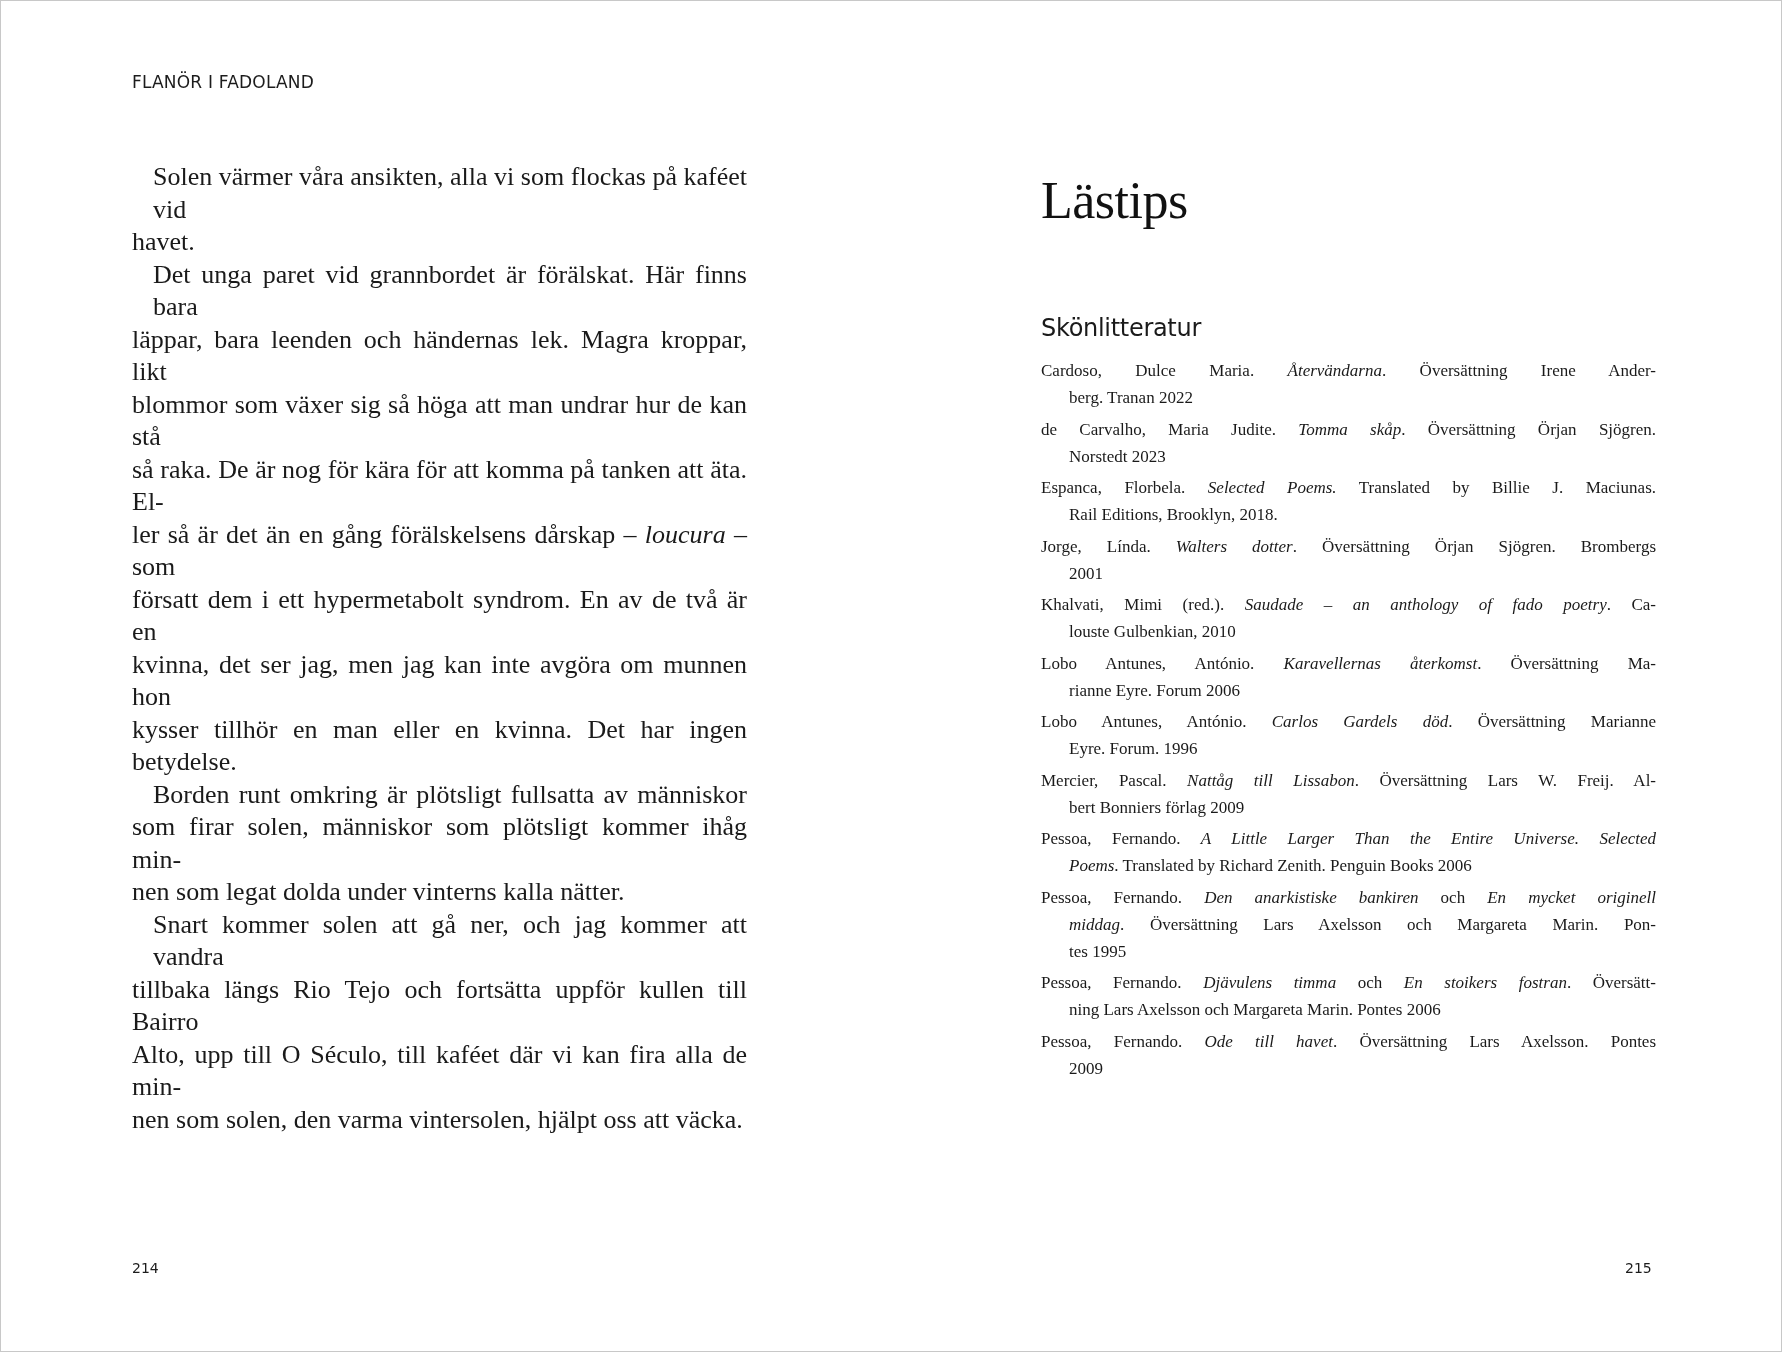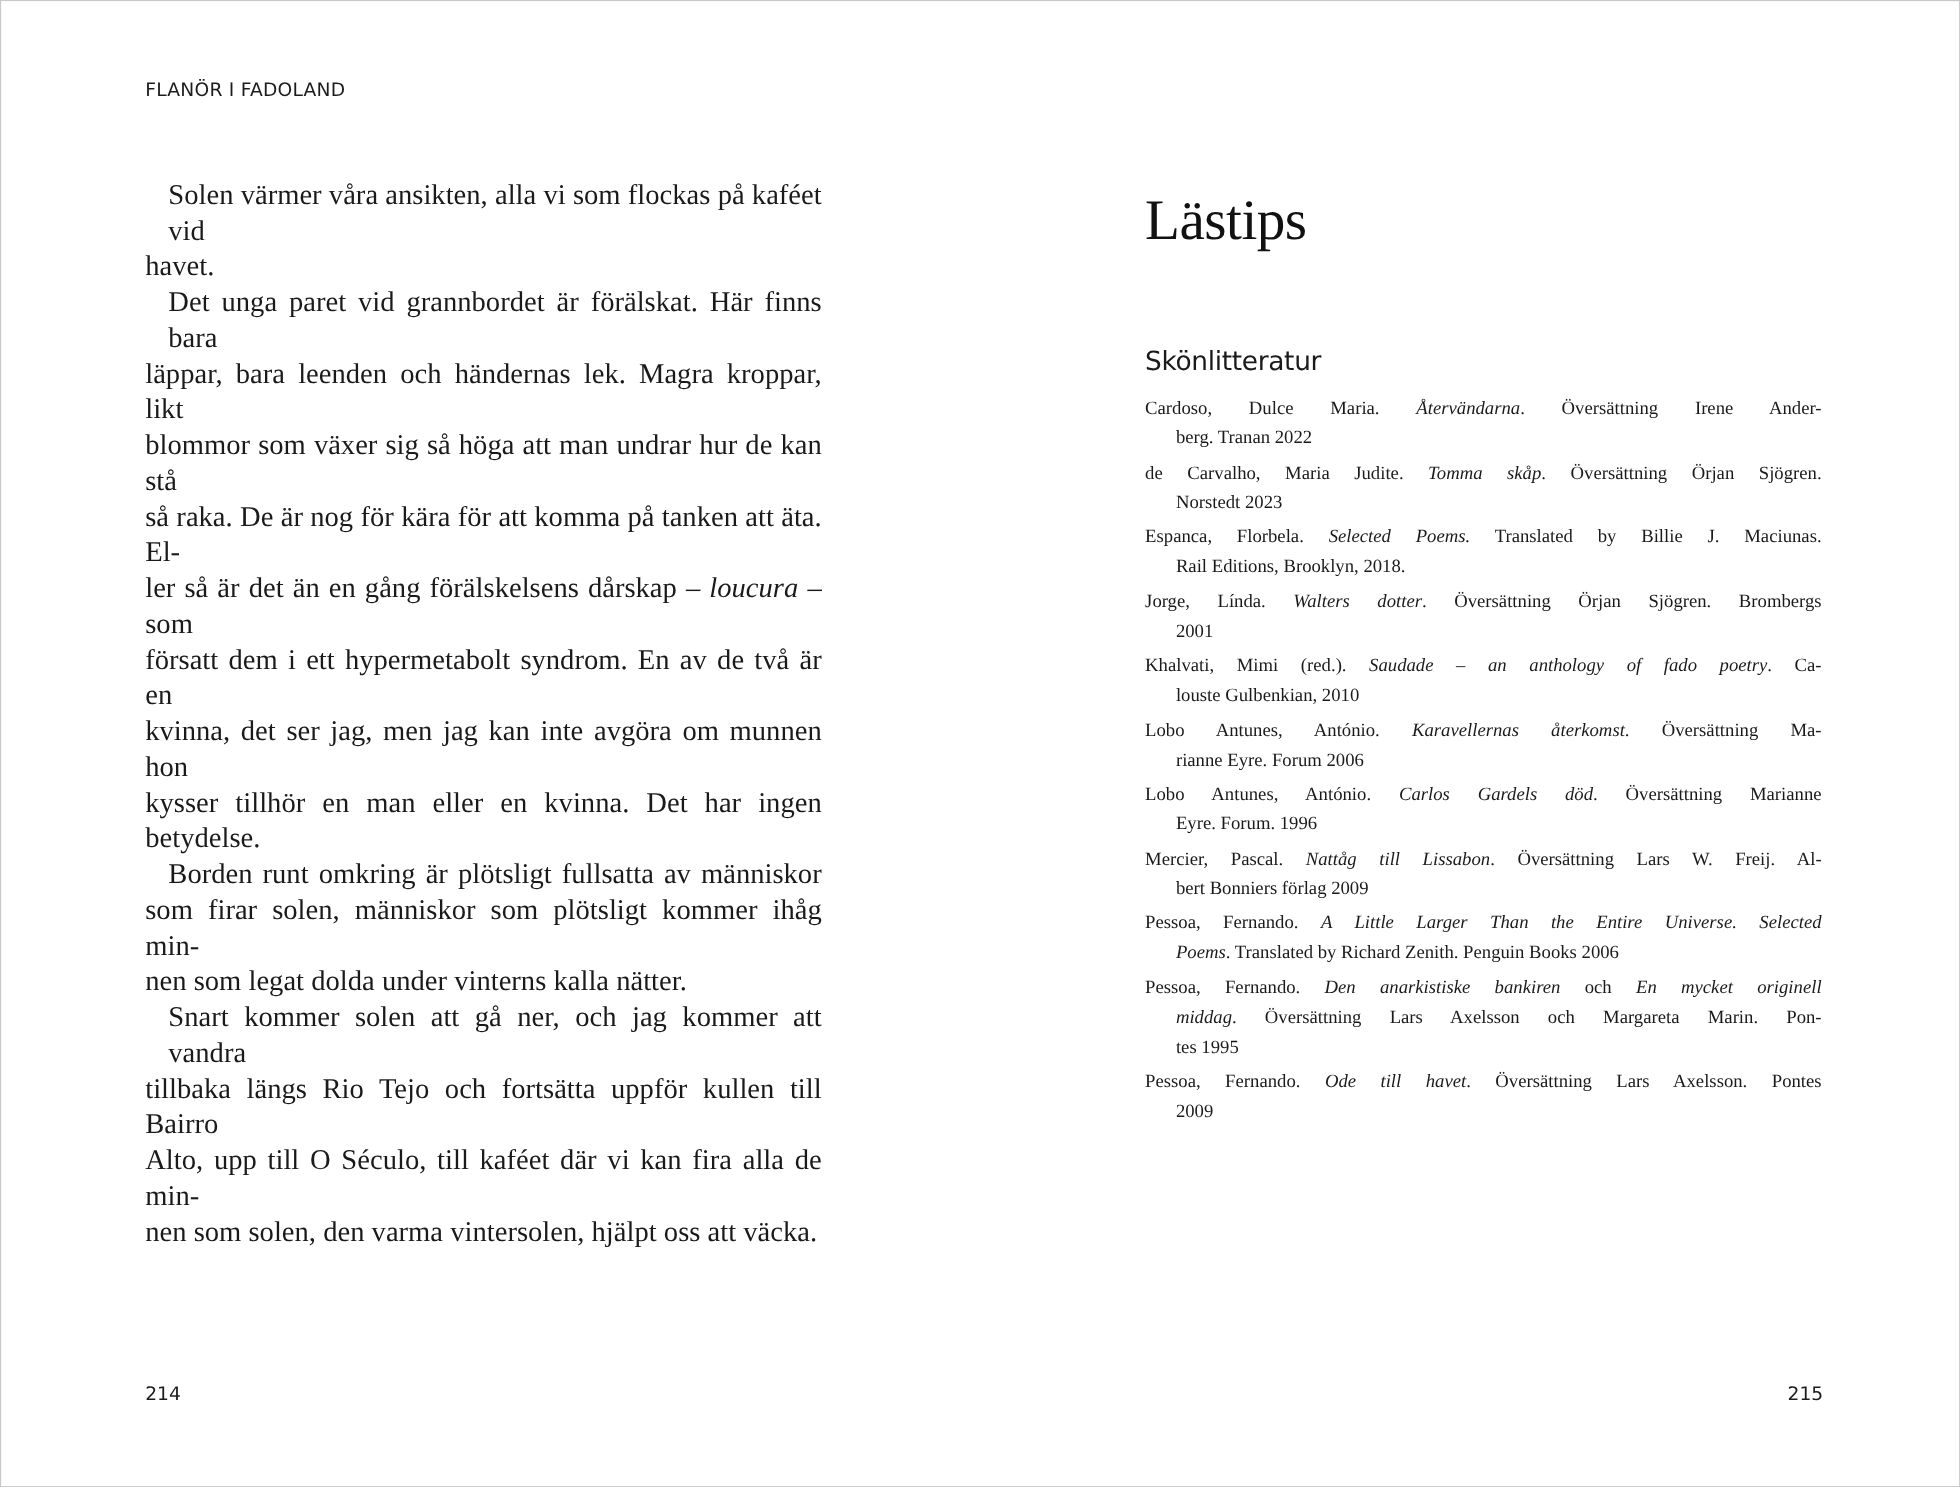--- a/index.html
+++ b/index.html
@@ -8,21 +8,21 @@
     position: absolute; left: 0; top: 0; width: 1780px; height: 1350px;
     border: 1px solid #c8c8c8; background: #fff; box-sizing: content-box;
   }
   .running-head {
     position: absolute; left: 131px; top: 71px;
     font-family: "DejaVu Sans", sans-serif; font-size: 17px; letter-spacing: 0.2px;
     color: #1c1c1c; line-height: 20px;
   }
   .folio {
     position: absolute; top: 1257px;
-    font-family: "DejaVu Sans", sans-serif; font-size: 17px; color: #1c1c1c; line-height: 20px;
+    font-family: "DejaVu Sans", sans-serif; font-size: 14px; color: #1c1c1c; line-height: 20px;
   }
   .folio-left { left: 131px; }
   .folio-right { left: 1624px; }
 
   .body-col {
     position: absolute; left: 131px; top: 160px; width: 615px;
     font-family: "Liberation Serif", serif; font-size: 26px; line-height: 32.5px;
     color: #1a1a1a;
   }
   .jl { display: block; text-align: justify; text-align-last: justify; }
@@ -127,20 +127,24 @@
         <li class="entry">
           <span class="jl">Pessoa, Fernando. <em>A Little Larger Than the Entire Universe. Selected</em></span>
           <span class="jl cont last"><em>Poems</em>. Translated by Richard Zenith. Penguin Books 2006</span>
         </li>
         <li class="entry">
           <span class="jl">Pessoa, Fernando. <em>Den anarkistiske bankiren</em> och <em>En mycket originell</em></span>
           <span class="jl cont"><em>middag</em>. Översättning Lars Axelsson och Margareta Marin. Pon-</span>
           <span class="jl cont last">tes 1995</span>
         </li>
         <li class="entry">
+          <span class="jl">Pessoa, Fernando. <em>Djävulens timma</em> och <em>En stoikers fostran</em>. Översätt-</span>
+          <span class="jl cont last">ning Lars Axelsson och Margareta Marin. Pontes 2006</span>
+        </li>
+        <li class="entry">
           <span class="jl">Pessoa, Fernando. <em>Ode till havet</em>. Översättning Lars Axelsson. Pontes</span>
           <span class="jl cont last">2009</span>
         </li>
       </ul>
   </div>
   <div class="folio folio-right">215</div>
 
 </div>
 
 </body></html>

